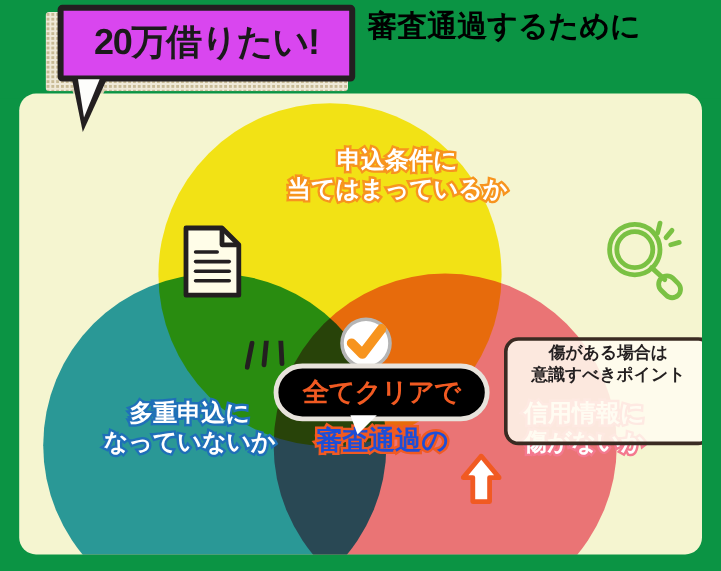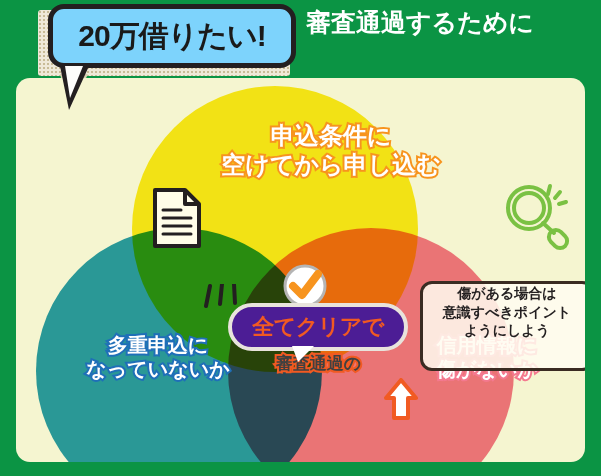--- a/index.html
+++ b/index.html
@@ -26,23 +26,23 @@
   }
   #bubble-shadow:after{
     content:"";position:absolute;left:22px;top:64px;
     width:0;height:0;
     border-left:10px solid transparent;
     border-right:18px solid transparent;
     border-top:38px solid #d8cfb2;
   }
   #speech-bubble{
     position:absolute;left:48px;top:4px;width:248px;height:64px;
-    background:#7dd3fc;
+    background:#d946ef;
     border:5px solid #231f20;
-    border-radius:16px;
+    border-radius:4px;
     box-sizing:border-box;
     display:flex;align-items:center;justify-content:center;
   }
   #speech-bubble-tail{
     position:absolute;left:60px;top:66px;
     width:0;height:0;
     border-left:9px solid transparent;
     border-right:20px solid transparent;
     border-top:44px solid #231f20;
     z-index:3;
@@ -54,21 +54,21 @@
     border-right:13px solid transparent;
     border-top:32px solid #fdfdfb;
   }
   #bubble-text{
     font-size:30px;font-weight:bold;color:#1a1a1a;
     letter-spacing:-1px;white-space:nowrap;
     line-height:1;
   }
   #header-title{
     position:absolute;left:306px;top:6px;width:290px;
-    color:#ffffff;font-weight:bold;font-size:25px;
+    color:#000000;font-weight:bold;font-size:25px;
     line-height:1.32;letter-spacing:0px;
     text-align:left;
   }
   #header-title .line{display:block;white-space:nowrap;}
 
   
   #panel{
     position:absolute;left:16px;top:78px;
     width:569px;height:384px;
     background:#f5f5d0;
@@ -93,21 +93,21 @@
     mix-blend-mode:multiply;
   }
 
   
   .venn-label{
     position:absolute;text-align:center;font-weight:bold;
     line-height:1.2;color:#ffffff;z-index:6;
   }
   .venn-label .line{display:block;white-space:nowrap;}
   #label-top{
-    left:200px;top:44px;width:230px;font-size:24px;
+    left:200px;top:44px;width:230px;font-size:20px;
     -webkit-text-stroke:4px #f7941e;
     paint-order:stroke fill;
   }
   #label-left{
     left:42px;top:255px;width:200px;font-size:20px;
     -webkit-text-stroke:4px #1f6fb8;
     paint-order:stroke fill;
   }
   #label-right{
     left:376px;top:255px;width:190px;font-size:20px;
@@ -115,40 +115,40 @@
     paint-order:stroke fill;
   }
 
   
   #check-badge{
     position:absolute;left:266px;top:185px;width:46px;height:46px;
     z-index:9;
   }
   #center-bubble{
     position:absolute;left:212px;top:225px;width:180px;height:48px;
-    background:#4c1d95;border:4px solid #e8e3dc;border-radius:24px;
+    background:#000000;border:4px solid #e8e3dc;border-radius:24px;
     box-sizing:border-box;z-index:9;
     display:flex;align-items:center;justify-content:center;
   }
   #center-bubble-tail{
     position:absolute;left:276px;top:268px;width:0;height:0;
     border-left:6px solid transparent;
     border-right:16px solid transparent;
     border-top:16px solid #ffffff;
     z-index:10;
   }
   #center-bubble-text{
     font-size:22px;font-weight:bold;color:#f15a22;
     white-space:nowrap;letter-spacing:-0.5px;
   }
   #sparkles{position:absolute;left:188px;top:206px;z-index:9;}
   #center-headline{
     position:absolute;left:200px;top:276px;width:205px;
-    text-align:center;font-weight:bold;font-size:17px;
-    color:#404040;line-height:1.16;z-index:9;
+    text-align:center;font-weight:bold;font-size:22px;
+    color:#1d4ed8;line-height:1.16;z-index:9;
     -webkit-text-stroke:4px #f15a22;
     paint-order:stroke fill;
   }
   #center-headline .line{display:block;white-space:nowrap;}
   #up-arrow{position:absolute;left:368px;top:300px;z-index:10;}
 
   
   #callout{
     position:absolute;left:404px;top:203px;width:174px;height:90px;
     background:rgba(255,251,240,0.86);
@@ -215,21 +215,21 @@
         <g stroke="#7ac143" stroke-width="4" stroke-linecap="round">
           <line x1="52" y1="10" x2="50" y2="18"></line>
           <line x1="62" y1="16" x2="57" y2="22"></line>
           <line x1="68" y1="26" x2="61" y2="28"></line>
         </g>
       </svg>
     </div>
 
     <div class="venn-label" id="label-top">
       <span class="line">申込条件に</span>
-      <span class="line">空けてから申し込む</span>
+      <span class="line">当てはまっているか</span>
     </div>
 
     <div class="venn-label" id="label-left">
       <span class="line">多重申込に</span>
       <span class="line">なっていないか</span>
     </div>
 
     <div class="venn-label" id="label-right">
       <span class="line">信用情報に</span>
       <span class="line">傷がないか</span>
@@ -264,18 +264,17 @@
     <div id="up-arrow">
       <svg width="34" height="42" viewBox="0 0 34 42">
         <path d="M17 2 L32 20 H24 V40 H10 V20 H2 Z" fill="#ffffff" stroke="#f15a22" stroke-width="4" stroke-linejoin="round"></path>
       </svg>
     </div>
 
     <div id="callout">
       <div id="callout-text">
         <span class="line">傷がある場合は</span>
         <span class="line">意識すべきポイント</span>
-        <span class="line">ようにしよう</span>
       </div>
     </div>
 
   </div>
 </div>
 
 </body></html>

